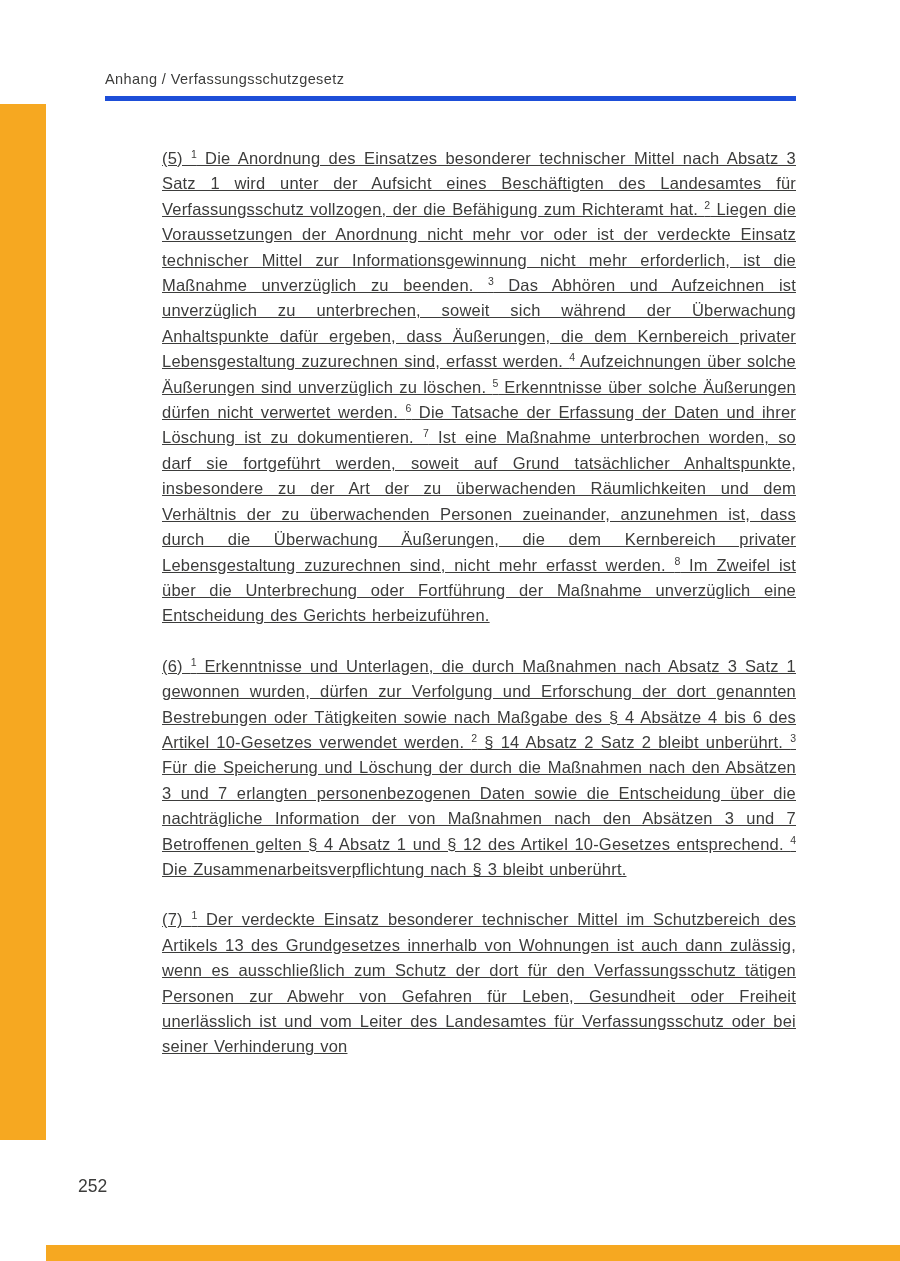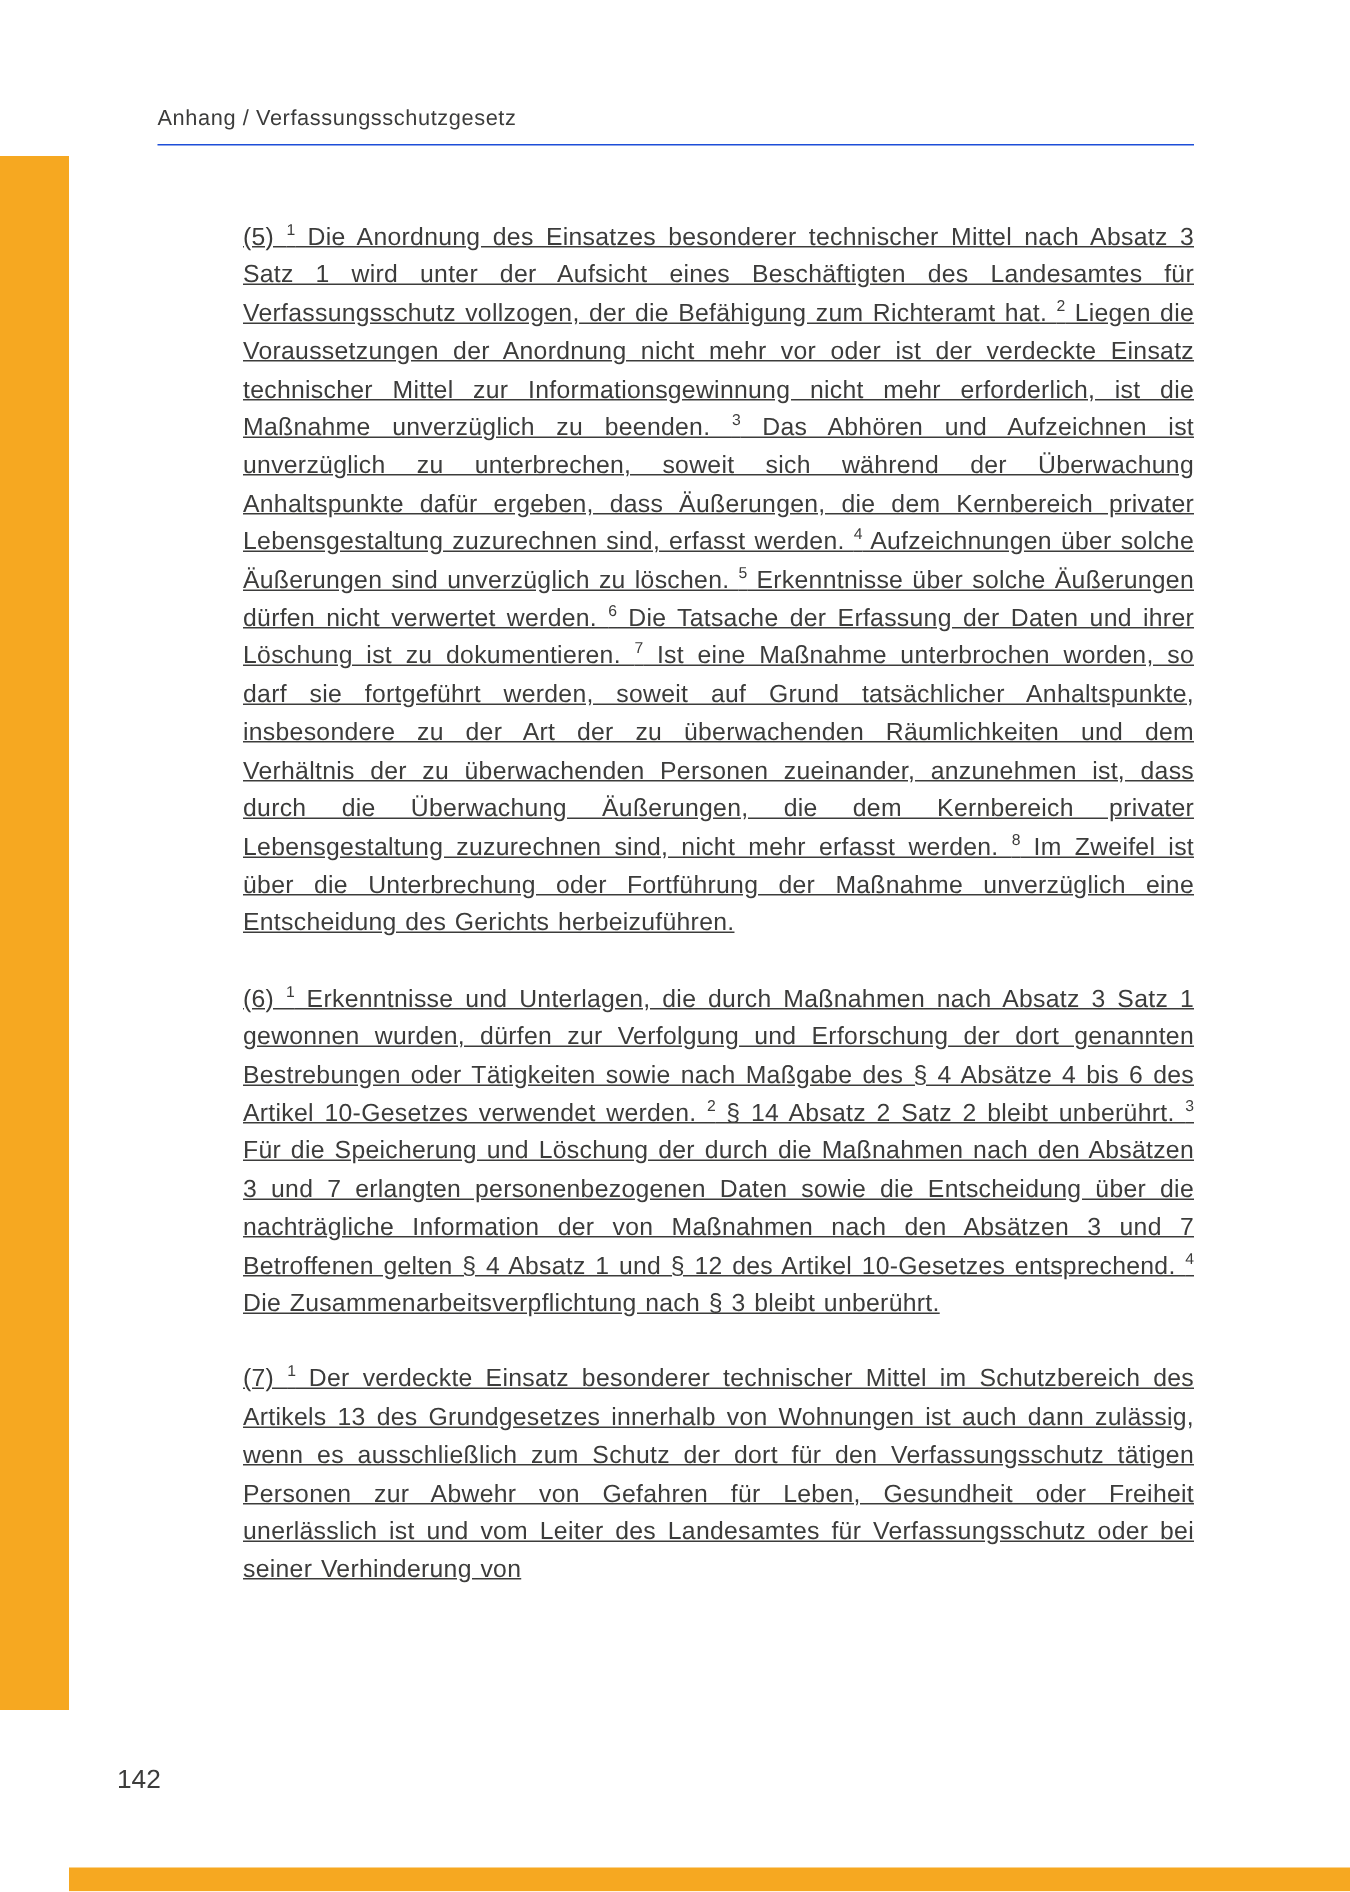--- a/index.html
+++ b/index.html
@@ -32,21 +32,21 @@
     right: 0;
     bottom: 0;
     height: 16px;
   }
   .running-header {
     position: absolute;
     left: 105px;
     top: 71px;
     width: 691px;
     padding-bottom: 9px;
-    border-bottom: 1px solid #1d4ed8;
+    border-bottom: 5px solid #1d4ed8;
     font-size: 14.5px;
     letter-spacing: 0.4px;
     color: #3c3c3b;
   }
   .body-text {
     position: absolute;
     left: 162px;
     top: 146px;
     width: 634px;
     font-size: 16.5px;
@@ -84,17 +84,17 @@
   <header class="running-header" style="color: rgb(60, 60, 59);">
     <span>Anhang / Verfassungsschutzgesetz</span>
   </header>
 
   <main class="body-text" style="color: rgb(60, 60, 59);">
     <p class="para">(5) <sup>1</sup> Die Anordnung des Einsatzes besonderer technischer Mittel nach Absatz 3 Satz 1 wird unter der Aufsicht eines Beschäftigten des Landesamtes für Verfassungsschutz vollzogen, der die Befähigung zum Richteramt hat. <sup>2</sup> Liegen die Voraussetzungen der Anordnung nicht mehr vor oder ist der verdeckte Einsatz technischer Mittel zur Informationsgewinnung nicht mehr erforderlich, ist die Maßnahme unverzüglich zu beenden. <sup>3</sup> Das Abhören und Aufzeichnen ist unverzüglich zu unterbrechen, soweit sich während der Überwachung Anhaltspunkte dafür ergeben, dass Äußerungen, die dem Kernbereich privater Lebensgestaltung zuzurechnen sind, erfasst werden. <sup>4</sup> Aufzeichnungen über solche Äußerungen sind unverzüglich zu löschen. <sup>5</sup> Erkenntnisse über solche Äußerungen dürfen nicht verwertet werden. <sup>6</sup> Die Tatsache der Erfassung der Daten und ihrer Löschung ist zu dokumentieren. <sup>7</sup> Ist eine Maßnahme unterbrochen worden, so darf sie fortgeführt werden, soweit auf Grund tatsächlicher Anhaltspunkte, insbesondere zu der Art der zu überwachenden Räumlichkeiten und dem Verhältnis der zu überwachenden Personen zueinander, anzunehmen ist, dass durch die Überwachung Äußerungen, die dem Kernbereich privater Lebensgestaltung zuzurechnen sind, nicht mehr erfasst werden. <sup>8</sup> Im Zweifel ist über die Unterbrechung oder Fortführung der Maßnahme unverzüglich eine Entscheidung des Gerichts herbeizuführen.</p>
     <p class="para">(6) <sup>1</sup> Erkenntnisse und Unterlagen, die durch Maßnahmen nach Absatz 3 Satz 1 gewonnen wurden, dürfen zur Verfolgung und Erforschung der dort genannten Bestrebungen oder Tätigkeiten sowie nach Maßgabe des § 4 Absätze 4 bis 6 des Artikel 10-Gesetzes verwendet werden. <sup>2</sup> § 14 Absatz 2 Satz 2 bleibt unberührt. <sup>3</sup> Für die Speicherung und Löschung der durch die Maßnahmen nach den Absätzen 3 und 7 erlangten personenbezogenen Daten sowie die Entscheidung über die nachträgliche Information der von Maßnahmen nach den Absätzen 3 und 7 Betroffenen gelten § 4 Absatz 1 und § 12 des Artikel 10-Gesetzes entsprechend. <sup>4</sup> Die Zusammenarbeitsverpflichtung nach § 3 bleibt unberührt.</p>
     <p class="para">(7) <sup>1</sup> Der verdeckte Einsatz besonderer technischer Mittel im Schutzbereich des Artikels 13 des Grundgesetzes innerhalb von Wohnungen ist auch dann zulässig, wenn es ausschließlich zum Schutz der dort für den Verfassungsschutz tätigen Personen zur Abwehr von Gefahren für Leben, Gesundheit oder Freiheit unerlässlich ist und vom Leiter des Landesamtes für Verfassungsschutz oder bei seiner Verhinderung von</p>
   </main>
 
-  <div class="page-number" style="color: rgb(60, 60, 59);">142</div>
+  <div class="page-number" style="color: rgb(60, 60, 59);">252</div>
 
   <div class="accent-bottom" style="background: rgb(246, 168, 33);"></div>
 
 </div>
 
 </body></html>

